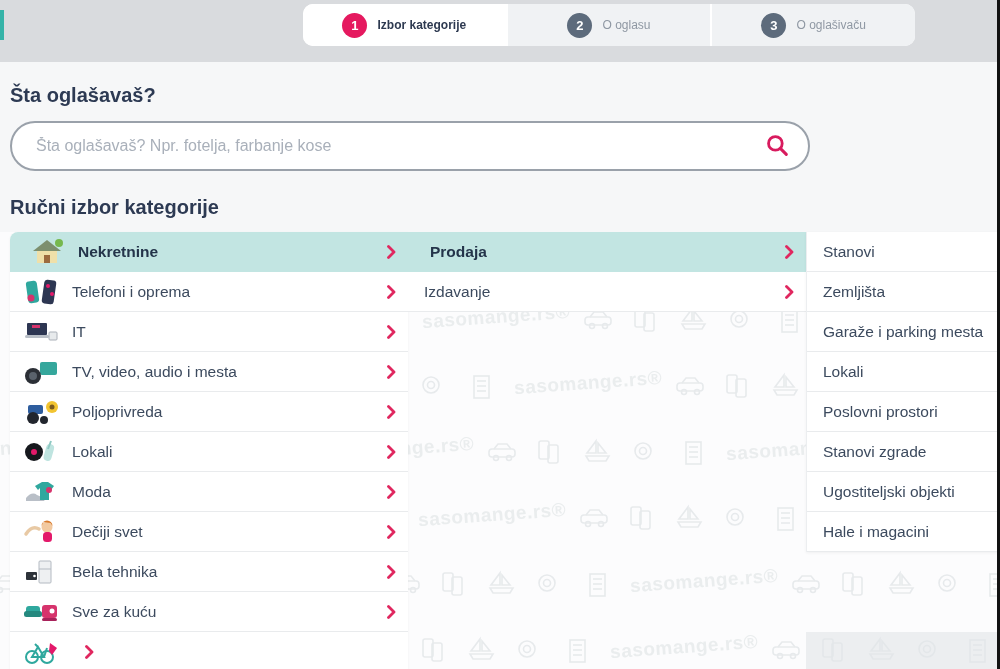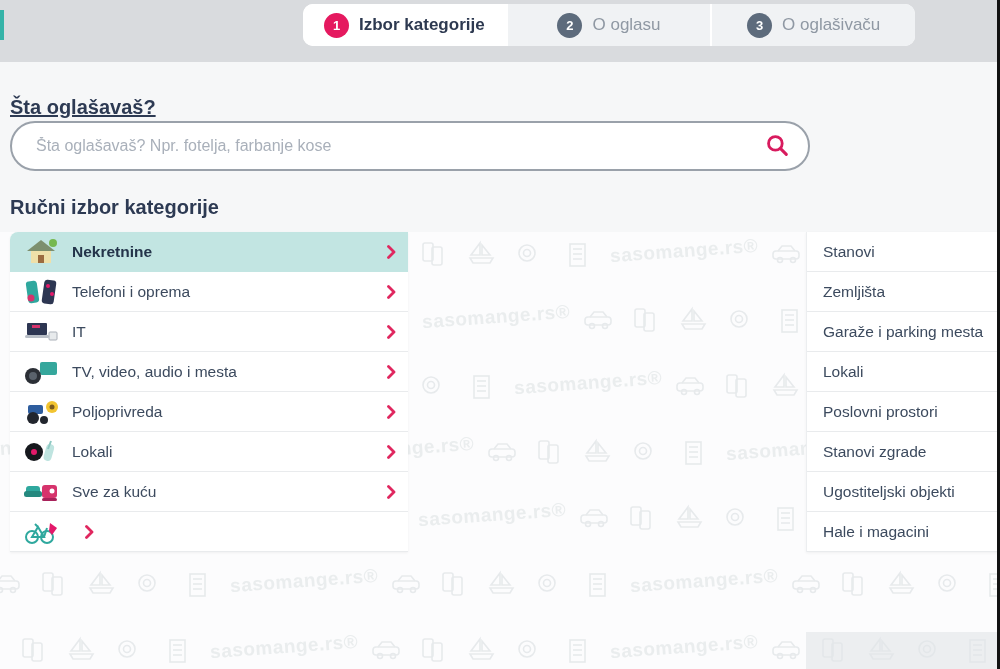--- a/index.html
+++ b/index.html
@@ -12,26 +12,26 @@
   .teal-sliver { position:absolute; left:0; top:10px; width:4px; height:30px; background:#35b3a8; }
   .stepper { position:absolute; left:303px; top:4px; width:612px; height:42px;
              display:flex; gap:2px; background:#ffffff; border-radius:10px; overflow:hidden; }
   .step { flex:1; display:flex; align-items:center; justify-content:center; gap:10px;
           background:#f0f2f4; cursor:pointer; }
   .step.active { background:#ffffff; }
   .step-num { width:25px; height:25px; border-radius:50%; background:#5d6b7c; color:#fff;
               display:flex; align-items:center; justify-content:center;
               font-size:13px; font-weight:bold; }
   .step.active .step-num { background:#e5195f; }
-  .step-label { font-size:17px; color:#8f98a3; }
+  .step-label { font-size:12px; color:#8f98a3; }
   .step.active .step-label { color:#2d3950; font-weight:bold; }
 
   
   .h-title { position:absolute; left:10px; font-size:20px; font-weight:bold; color:#2d3a53; }
-  #title-search { top:96px;text-decoration:underline; }
+  #title-search { top:84px; }
   #title-picker { top:196px; }
   .search-bar { position:absolute; left:10px; top:121px; width:800px; height:50px;
                 background:#fff; border:2px solid #9aa1aa; border-radius:26px;
                 display:flex; align-items:center; padding:0 18px 0 24px; }
   .search-bar input { flex:1; border:none; outline:none; font-size:16px; color:#333;
                       font-family:"Liberation Sans", sans-serif; background:transparent; }
   .search-bar input::placeholder { color:#a9b0ba; }
   .search-btn { background:none; border:none; cursor:pointer; display:flex; align-items:center; }
 
   
@@ -43,21 +43,21 @@
              transform:rotate(-4deg); white-space:nowrap; }
   .wm-shade { position:absolute; left:806px; top:400px; width:194px; height:37px;
               background:rgba(225,229,232,0.6); z-index:1; }
 
   .col { position:absolute; top:0; z-index:2; background:#fff; box-shadow:0 1px 3px rgba(0,0,0,0.05); }
   #col1 { left:10px;  width:398px; border-top-left-radius:8px; }
   #col2 { left:408px; width:398px; background:transparent; box-shadow:none; }
   #col3 { left:806px; width:210px; border-left:1px solid #eceef0; }
   .row { height:40px; display:flex; align-items:center; background:#fff;
          border-bottom:1px solid #e9ebed; cursor:pointer; }
-  .row.selected { background:#c2e5e2; border-bottom-color:#c2e5e2; }
+  .row.selected { background:#c2e5e2; border-bottom-color:#c2e5e2;padding-left:6px; }
   #col1 .row.selected { border-top-left-radius:8px; }
   .cat-icon { width:62px; display:flex; justify-content:center; align-items:center; }
   .row-label { flex:1; font-size:15.5px; color:#3c4a5e; }
   .row.selected .row-label { font-weight:bold; color:#24344a; }
   #col2 .row-label, #col3 .row-label { padding-left:16px; }
   #col2 .row.selected .row-label { font-weight:bold; }
   .chevron { width:34px; display:flex; justify-content:center; align-items:center; }
 
   .window-edge { position:absolute; right:0; top:0; width:3px; height:669px; background:#121212; z-index:5; }
 </style>
@@ -688,22 +688,69 @@
           </svg>
           </span>
         <span class="row-label">Lokali</span>
         <span class="chevron">
           <svg width="9" height="14" viewBox="0 0 9 14">
               <path d="M1.5 1.5 L7 7 L1.5 12.5" fill="none" stroke="#e0275f" stroke-width="2.8" stroke-linecap="round" stroke-linejoin="round"></path>
             </svg>
           </span>
       </div>
 
-
-
+      <div class="row">
+        <span class="cat-icon">
+          <svg width="38" height="30" viewBox="0 0 38 30">
+            <path d="M4 21 q6 -7 11 -3 l7 3 q2 1 0 3 l-18 0 z" fill="#b9bfc7"></path>
+            <polygon points="20,5 26,5 32,9 29,13 27,11 27,23 18,23 18,11 16,13 13,9" fill="#2fa89e"></polygon>
+            <circle cx="27" cy="13" r="3" fill="#d6336c"></circle>
+          </svg>
+          </span>
+        <span class="row-label">Moda</span>
+        <span class="chevron">
+          <svg width="9" height="14" viewBox="0 0 9 14">
+              <path d="M1.5 1.5 L7 7 L1.5 12.5" fill="none" stroke="#e0275f" stroke-width="2.8" stroke-linecap="round" stroke-linejoin="round"></path>
+            </svg>
+          </span>
+      </div>
+
+      <div class="row">
+        <span class="cat-icon">
+          <svg width="38" height="30" viewBox="0 0 38 30">
+            <path d="M4 17 q6 -9 13 -5" stroke="#e8c9a4" stroke-width="3.5" fill="none" stroke-linecap="round"></path>
+            <circle cx="25" cy="10" r="5.5" fill="#f2c9a0"></circle>
+            <path d="M19.5 9 a5.5 5.5 0 0 1 11 0 l-2 -3 -7 -1 z" fill="#d97b2e"></path>
+            <rect x="21" y="15" width="9" height="10" rx="3.5" fill="#e3196a"></rect>
+          </svg>
+          </span>
+        <span class="row-label">Dečiji svet</span>
+        <span class="chevron">
+          <svg width="9" height="14" viewBox="0 0 9 14">
+              <path d="M1.5 1.5 L7 7 L1.5 12.5" fill="none" stroke="#e0275f" stroke-width="2.8" stroke-linecap="round" stroke-linejoin="round"></path>
+            </svg>
+          </span>
+      </div>
+
+      <div class="row">
+        <span class="cat-icon">
+          <svg width="38" height="30" viewBox="0 0 38 30">
+            <rect x="17" y="4" width="12" height="22" rx="1" fill="#eef0f2" stroke="#b4bac2"></rect>
+            <line x1="17" y1="12" x2="29" y2="12" stroke="#b4bac2"></line>
+            <rect x="4" y="15" width="11" height="8" rx="1" fill="#2d3239"></rect>
+            <circle cx="12.5" cy="19" r="1.3" fill="#fff"></circle>
+          </svg>
+          </span>
+        <span class="row-label">Bela tehnika</span>
+        <span class="chevron">
+          <svg width="9" height="14" viewBox="0 0 9 14">
+              <path d="M1.5 1.5 L7 7 L1.5 12.5" fill="none" stroke="#e0275f" stroke-width="2.8" stroke-linecap="round" stroke-linejoin="round"></path>
+            </svg>
+          </span>
+      </div>
 
       <div class="row">
         <span class="cat-icon">
           <svg width="38" height="30" viewBox="0 0 38 30">
             <rect x="4" y="9" width="14" height="10" rx="3" fill="#2fa89e"></rect>
             <rect x="2" y="14" width="18" height="6" rx="2.5" fill="#25897f"></rect>
             <rect x="20" y="8" width="15" height="13" rx="3" fill="#d6336c"></rect>
             <circle cx="30" cy="14" r="2.5" fill="#fff"></circle>
             <rect x="20" y="21" width="15" height="3" rx="1.5" fill="#a8225a"></rect>
           </svg>
@@ -726,20 +773,38 @@
           </svg>
           </span>
         <span class="chevron">
           <svg width="9" height="14" viewBox="0 0 9 14">
               <path d="M1.5 1.5 L7 7 L1.5 12.5" fill="none" stroke="#e0275f" stroke-width="2.8" stroke-linecap="round" stroke-linejoin="round"></path>
             </svg>
           </span>
       </div>
     </div>
 
+    <div class="col" id="col2">
+      <div class="row selected">
+        <span class="row-label">Prodaja</span>
+        <span class="chevron">
+          <svg width="9" height="14" viewBox="0 0 9 14">
+              <path d="M1.5 1.5 L7 7 L1.5 12.5" fill="none" stroke="#e0275f" stroke-width="2.8" stroke-linecap="round" stroke-linejoin="round"></path>
+            </svg>
+          </span>
+      </div>
+      <div class="row">
+        <span class="row-label">Izdavanje</span>
+        <span class="chevron">
+          <svg width="9" height="14" viewBox="0 0 9 14">
+              <path d="M1.5 1.5 L7 7 L1.5 12.5" fill="none" stroke="#e0275f" stroke-width="2.8" stroke-linecap="round" stroke-linejoin="round"></path>
+            </svg>
+          </span>
+      </div>
+    </div>
 
     <div class="col" id="col3">
       <div class="row">
         <span class="row-label">Stanovi</span>
         </div>
       <div class="row">
         <span class="row-label">Zemljišta</span>
         </div>
       <div class="row">
         <span class="row-label">Garaže i parking mesta</span>

